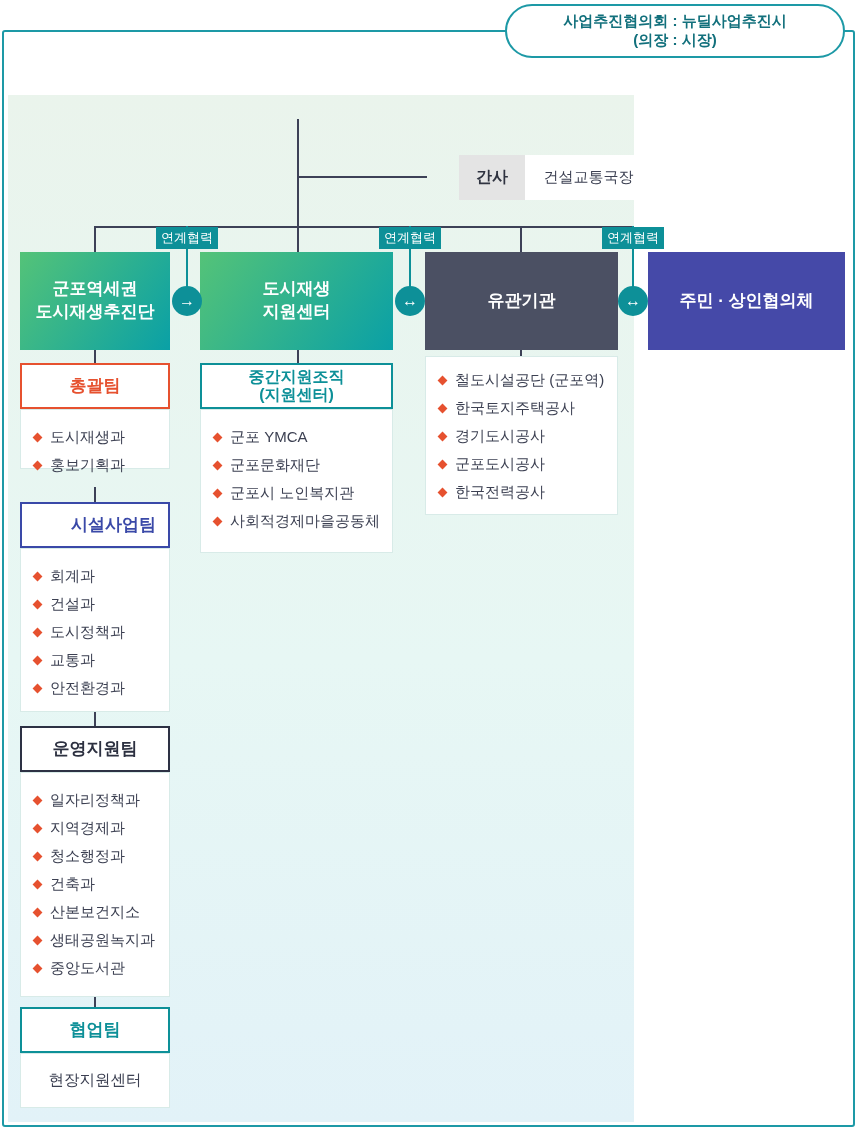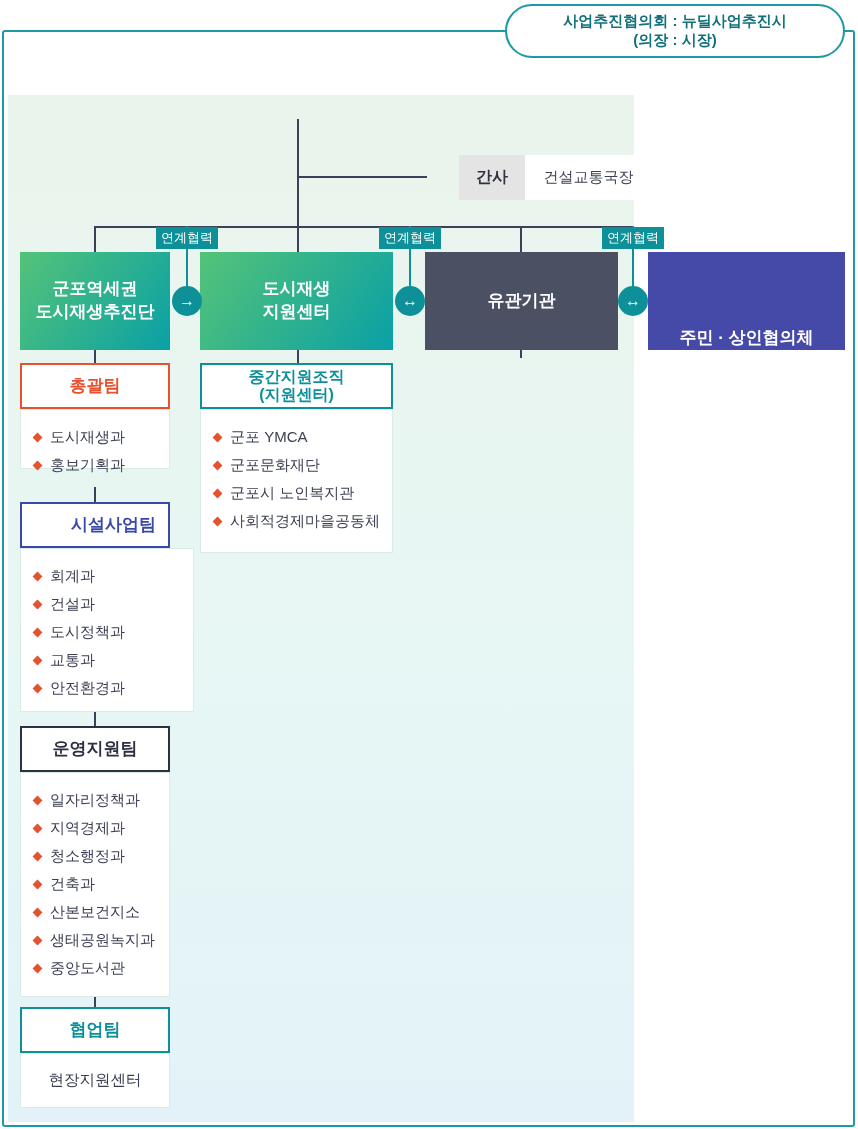--- a/index.html
+++ b/index.html
@@ -104,21 +104,21 @@
     <span>군포역세권</span>
     <span>도시재생추진단</span>
   </div>
   <div class="abs org-box green" style="left:200px;width:193px;">
     <span>도시재생</span>
     <span>지원센터</span>
   </div>
   <div class="abs org-box slate" style="left:425px;width:193px;">
     <span>유관기관</span>
   </div>
-  <div class="abs org-box indigo" style="left:648px;width:197px;justify-content:flex-end;">
+  <div class="abs org-box indigo" style="left:648px;width:197px;">
     <span>주민 · 상인협의체</span>
   </div>
 
   <div class="abs circle" style="left:172px;">→</div>
   <div class="abs circle" style="left:395px;">↔</div>
   <div class="abs circle" style="left:618px;">↔</div>
 
   <div class="abs sec-head orange" style="left:20px;top:363px;width:150px;">
     <span>총괄팀</span>
   </div>
@@ -129,21 +129,21 @@
       </div>
     <div class="li">
         <span class="diamond"></span>
         <span>홍보기획과</span>
       </div>
   </div>
 
   <div class="abs sec-head blue" style="left:20px;top:502px;width:150px;padding-left:37px;">
     <span>시설사업팀</span>
   </div>
-  <div class="abs list-box" style="left:20px;top:548px;width:174px;height:164px;">
+  <div class="abs list-box" style="left:20px;top:548px;width:150px;height:164px;">
     <div class="li">
         <span class="diamond"></span>
         <span>회계과</span>
       </div>
     <div class="li">
         <span class="diamond"></span>
         <span>건설과</span>
       </div>
     <div class="li">
         <span class="diamond"></span>
@@ -216,14 +216,36 @@
     <div class="li">
         <span class="diamond"></span>
         <span>군포시 노인복지관</span>
       </div>
     <div class="li">
         <span class="diamond"></span>
         <span>사회적경제마을공동체</span>
       </div>
   </div>
 
+  <div class="abs list-box" style="left:425px;top:356px;width:193px;height:159px;padding-top:9px;">
+    <div class="li">
+        <span class="diamond"></span>
+        <span>철도시설공단 (군포역)</span>
+      </div>
+    <div class="li">
+        <span class="diamond"></span>
+        <span>한국토지주택공사</span>
+      </div>
+    <div class="li">
+        <span class="diamond"></span>
+        <span>경기도시공사</span>
+      </div>
+    <div class="li">
+        <span class="diamond"></span>
+        <span>군포도시공사</span>
+      </div>
+    <div class="li">
+        <span class="diamond"></span>
+        <span>한국전력공사</span>
+      </div>
+  </div>
 
 </div>
 
 </body></html>

